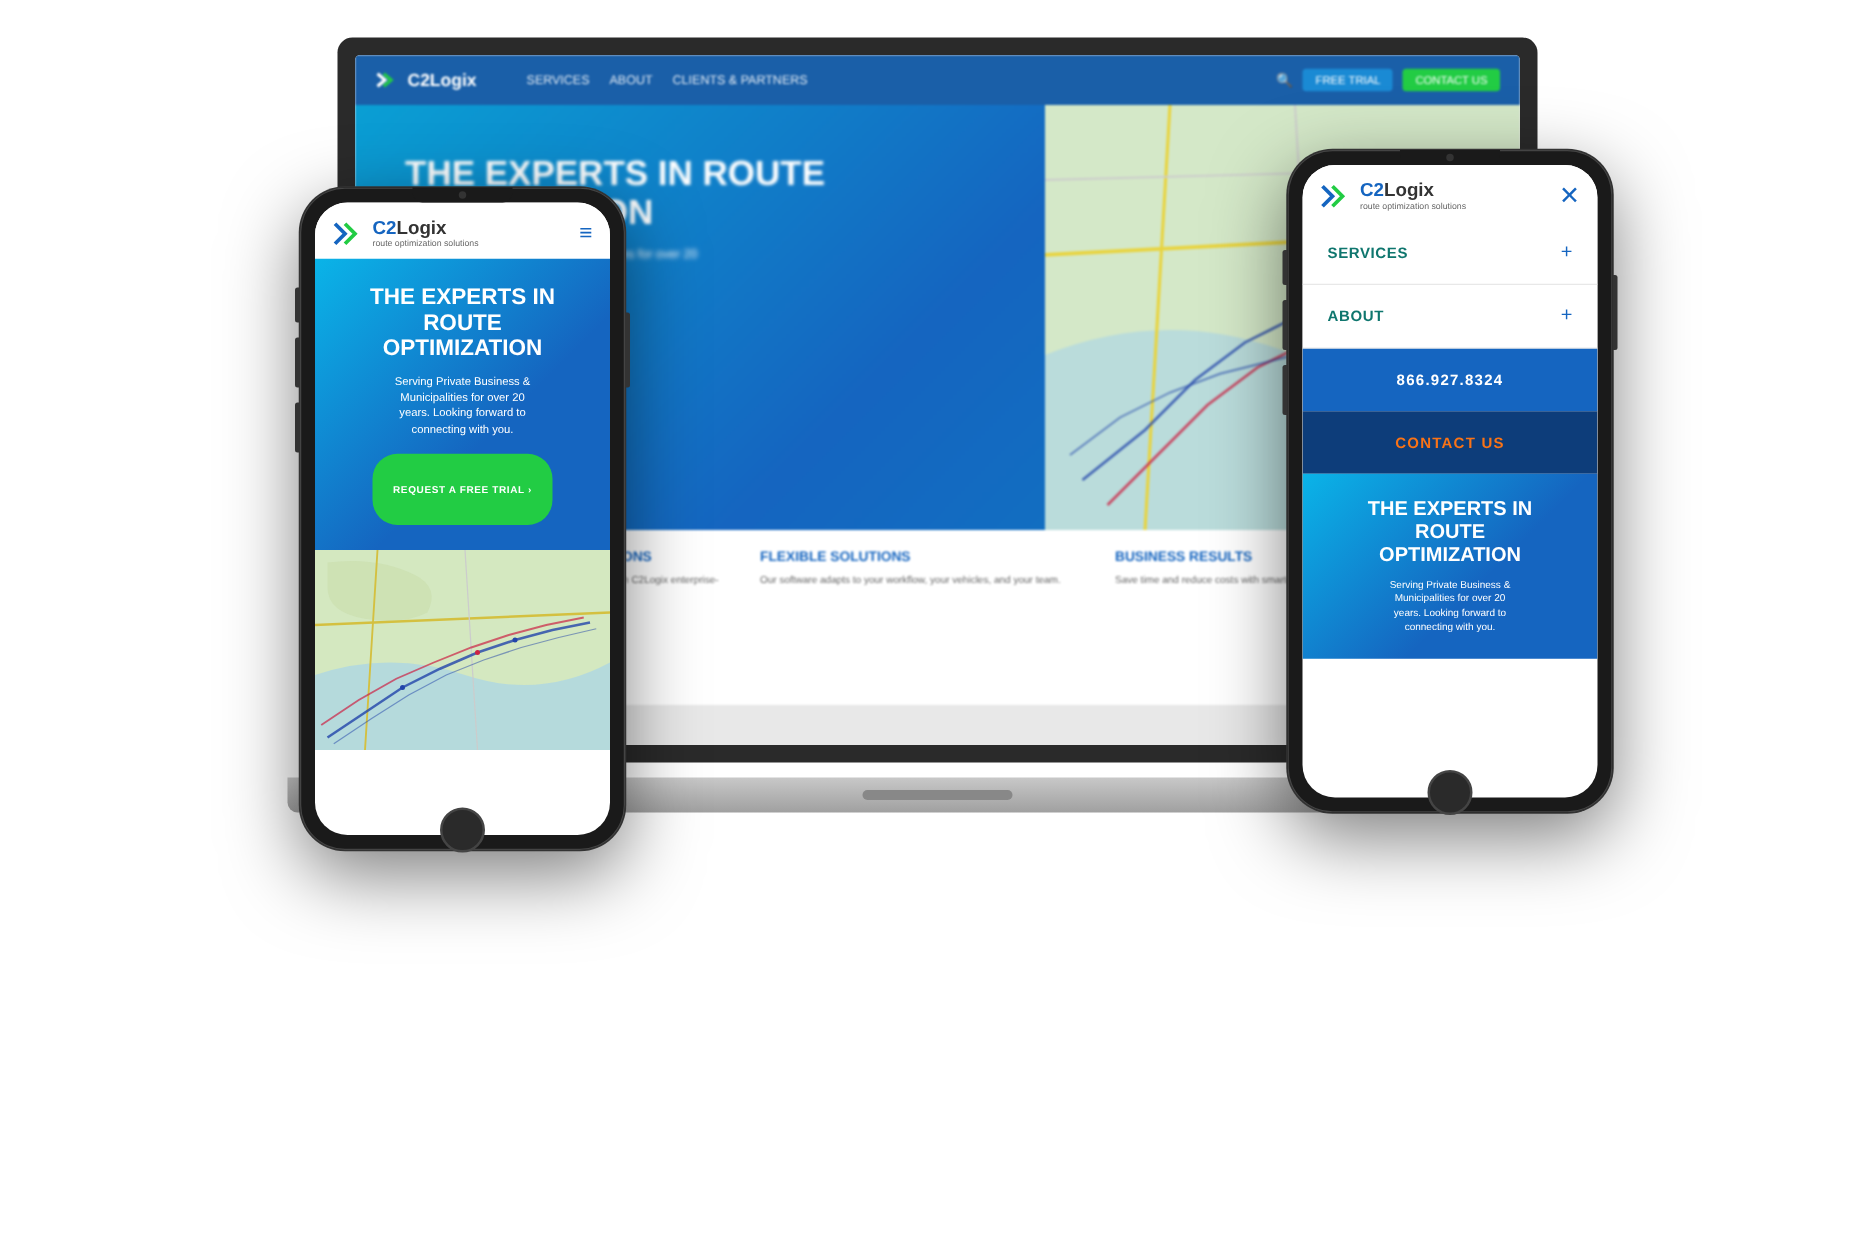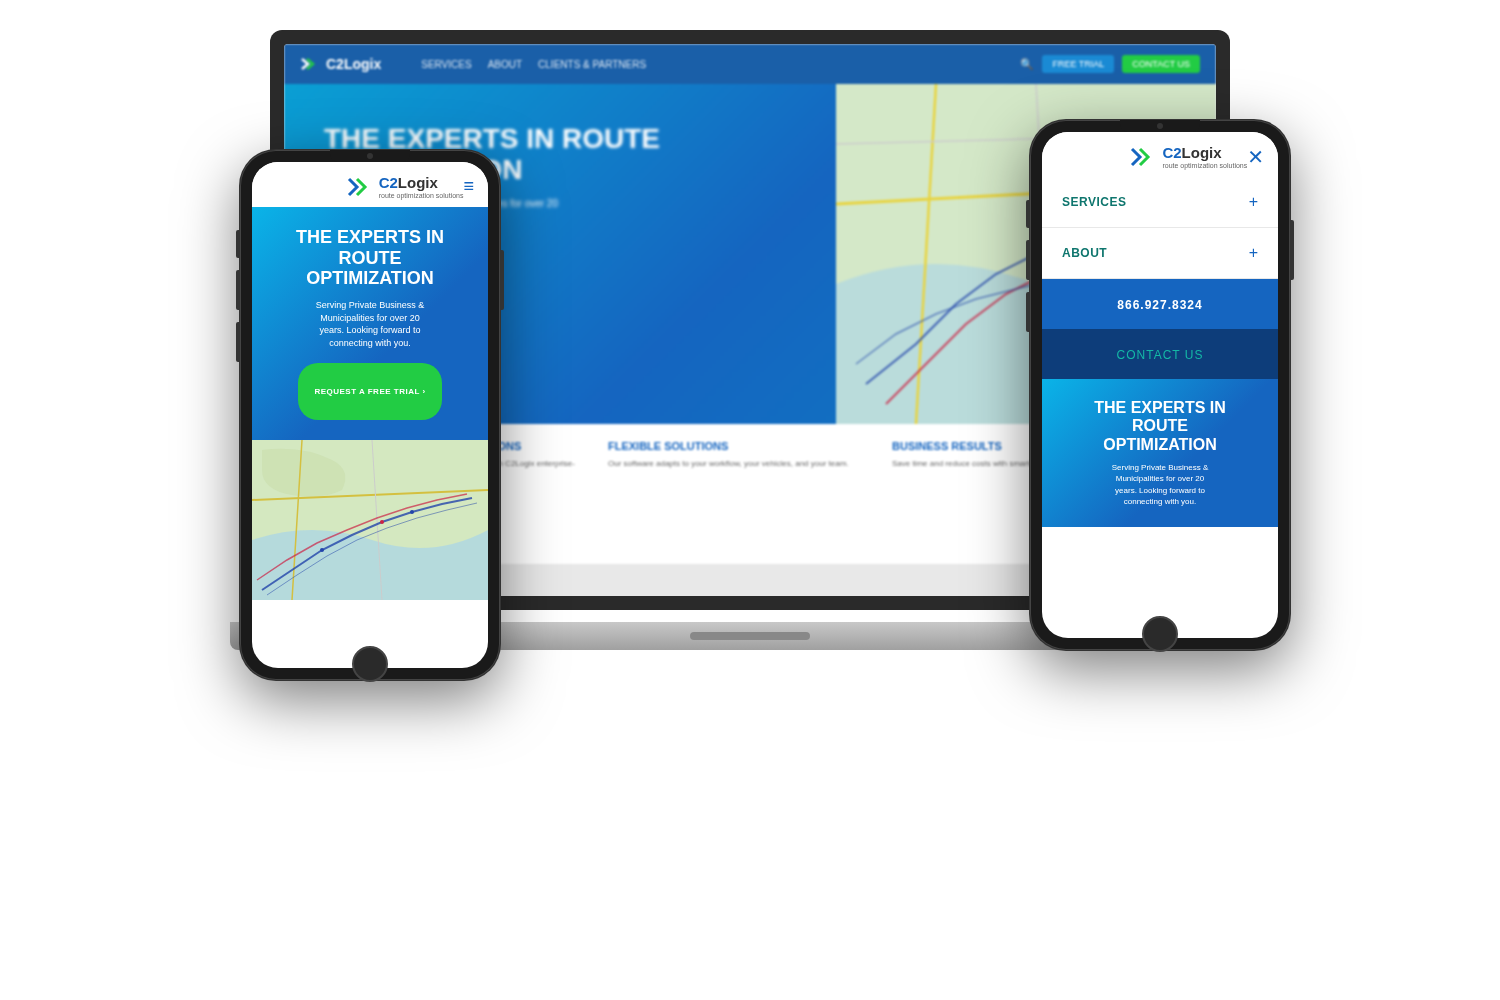--- a/index.html
+++ b/index.html
@@ -325,21 +325,21 @@
       height: 40px;
       background: #333;
       border-radius: 2px 0 0 2px;
     }
 
     
     .phone-header {
       display: flex;
       align-items: center;
       padding: 12px 14px 8px;
-      justify-content: flex-end;
+      justify-content: space-between;
       background: white;
     }
 
     .c2logix-logo {
       display: flex;
       align-items: center;
       gap: 4px;
     }
 
     .c2logix-icon {
@@ -455,23 +455,23 @@
       letter-spacing: 1px;
     }
 
     .phone-menu-contact {
       background: #0d3d7a;
       padding: 16px 20px;
       text-align: center;
     }
 
     .phone-menu-contact-text {
-      color: #14b8a6;
+      color: #f97316;
       font-size: 12px;
-      font-weight: normal;
+      font-weight: bold;
       text-transform: uppercase;
       letter-spacing: 1px;
     }
 
     .phone-menu-hero {
       background: linear-gradient(135deg, #0ab4e8 0%, #1565c0 60%);
       padding: 20px 16px;
       overflow: hidden;
     }
 

